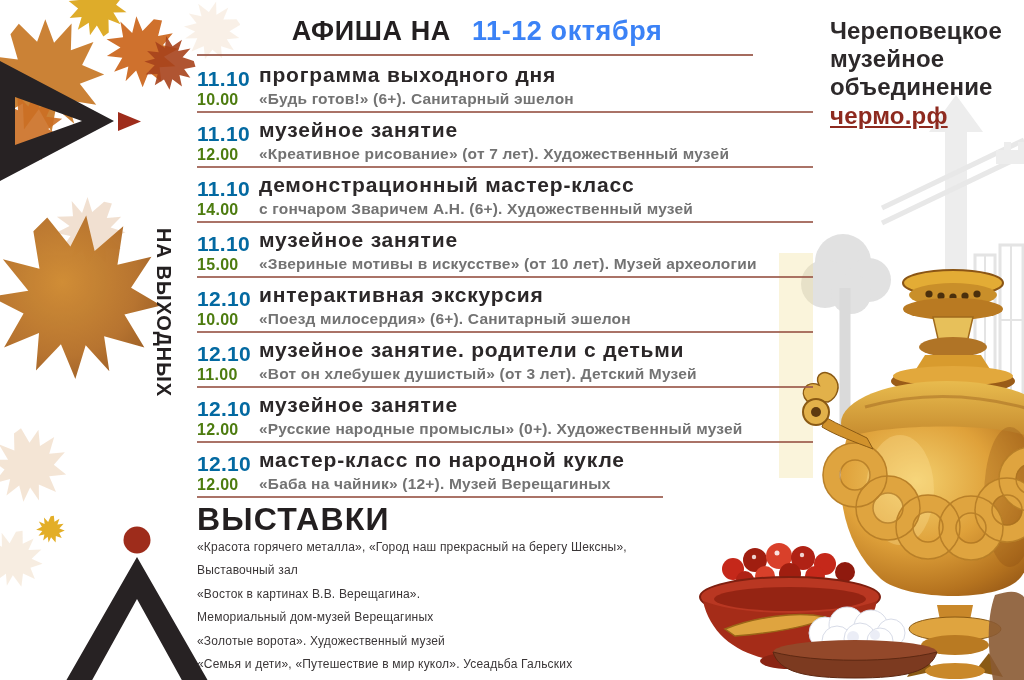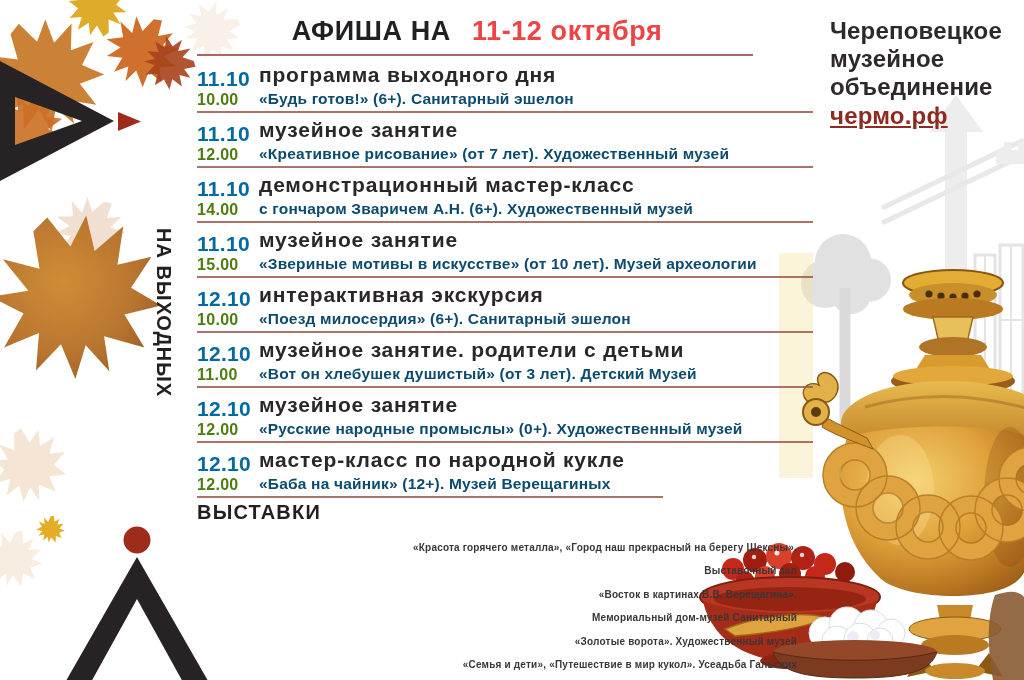--- a/index.html
+++ b/index.html
@@ -7,38 +7,38 @@
     position:relative;width:1024px;height:680px;overflow:hidden;background:#ffffff;
     font-family:"Liberation Sans",sans-serif;color:#2b2728;margin:0 auto;
   }
   .layer{position:absolute;}
 
   
   .main-title{
     left:197px;top:16px;width:560px;text-align:center;
     font-size:27px;font-weight:800;letter-spacing:.6px;color:#231f20;white-space:nowrap;
   }
-  .main-title .dates{color:#ef4444;margin-left:21px;}
+  .main-title .dates{color:#3b82f6;margin-left:21px;}
   .title-rule{left:197px;top:54px;width:556px;height:2px;background:#9b5b4c;opacity:.9;}
 
   
   .events{left:197px;top:58px;width:616px;}
   .event{display:flex;gap:12px;align-items:flex-start;padding:6px 0 5px 0;height:42px;}
   .when{width:50px;flex:none;line-height:1.15;padding-top:3px;}
   .edate{font-size:21px;font-weight:800;color:#0369a1;letter-spacing:.3px;}
   .etime{font-size:16px;font-weight:800;color:#4d7c0f;letter-spacing:.3px;}
   .etitle{font-size:21px;font-weight:700;color:#2b2728;letter-spacing:.8px;line-height:1.05;white-space:nowrap;}
-  .edetail{font-size:15.5px;font-weight:600;color:#0c4a6e;letter-spacing:.2px;margin-top:4px;white-space:nowrap;}
+  .edetail{font-size:15.5px;font-weight:600;color:#737373;letter-spacing:.2px;margin-top:4px;white-space:nowrap;}
   .rule{height:2px;background:#9b5b4c;opacity:.85;width:616px;}
   .event-block:last-child .rule{width:466px;}
 
   
-  .exh-heading{left:197px;top:501px;font-size:20px;font-weight:800;letter-spacing:1.2px;color:#231f20;}
+  .exh-heading{left:197px;top:501px;font-size:32px;font-weight:800;letter-spacing:1.2px;color:#231f20;}
   .exh-list{left:197px;top:536px;width:600px;}
-  .exline{font-size:10px;font-weight:700;color:#3a3637;letter-spacing:.2px;line-height:23.4px;white-space:nowrap;text-align:right;}
+  .exline{font-size:12px;font-weight:400;color:#3a3637;letter-spacing:.2px;line-height:23.4px;white-space:nowrap;}
 
   
   .org{left:830px;top:17px;width:190px;font-size:24px;font-weight:700;color:#2d292a;line-height:28px;letter-spacing:.2px;}
   .org-link{display:inline-block;margin-top:1px;color:#8e2a1f;text-decoration:underline;font-weight:700;cursor:pointer;}
 
   
   .side-label{
     left:152px;top:228px;height:240px;
     writing-mode:vertical-rl;text-orientation:mixed;
     font-size:20px;font-weight:800;letter-spacing:1px;color:#242021;white-space:nowrap;
@@ -345,21 +345,21 @@
   </div>
 
   <div class="layer z4 exh-heading">ВЫСТАВКИ</div>
   <div class="layer z4 exh-list">
     <div class="exline">«Красота горячего металла», «Город наш прекрасный на берегу Шексны»,</div>
 
     <div class="exline">Выставочный зал</div>
 
     <div class="exline">«Восток в картинах В.В. Верещагина».</div>
 
-    <div class="exline">Мемориальный дом-музей Санитарный</div>
+    <div class="exline">Мемориальный дом-музей Верещагиных</div>
 
     <div class="exline">«Золотые ворота». Художественный музей</div>
 
     <div class="exline">«Семья и дети», «Путешествие в мир кукол». Усеадьба Гальских</div>
   </div>
 
   <div class="layer z4 org">
     <div>Череповецкое</div>
     <div>музейное</div>
     <div>объединение</div>

